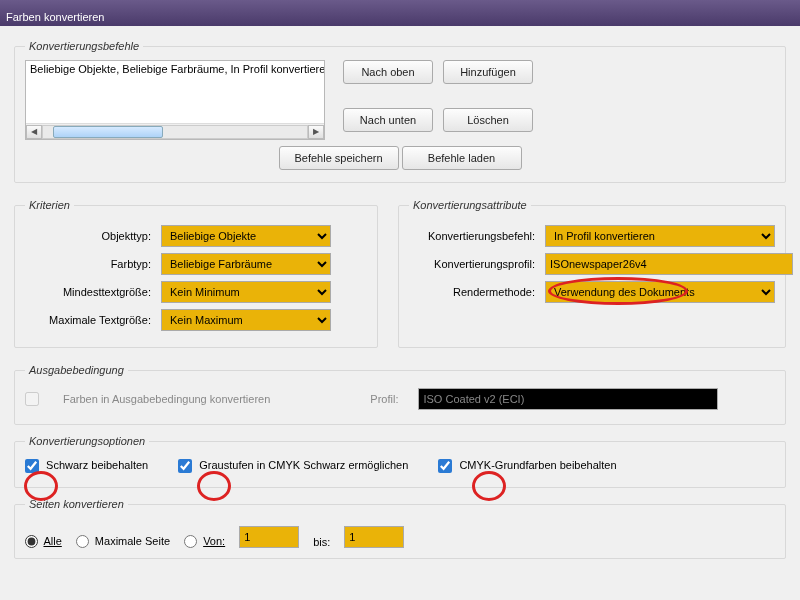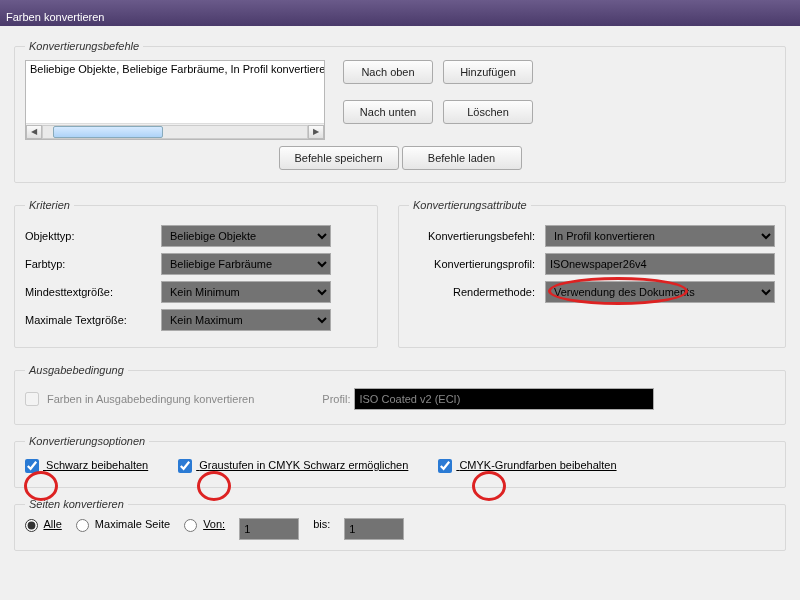--- a/index.html
+++ b/index.html
@@ -8,38 +8,38 @@
   .panel { background: #f0f0f0; padding: 8px 14px; }
   fieldset { border: 1px solid #d8d8d8; border-radius: 2px; margin: 6px 0 10px 0; padding: 8px 10px 10px 10px; }
   legend { padding: 0 4px; color: #333; font-style: italic; }
   .listbox { background: #fff; border: 1px solid #b8b8b8; width: 300px; height: 80px; position: relative; overflow: hidden; }
   .listbox .item { padding: 2px 4px; white-space: nowrap; }
   .listbox .hscroll { position: absolute; bottom: 0; left: 0; right: 0; height: 16px; background: #efefef; border-top: 1px solid #ddd; display:flex; align-items:center; }
   .hscroll .arrow { width: 16px; height: 14px; background: linear-gradient(#fafafa,#e0e0e0); border:1px solid #bbb; display:flex; align-items:center; justify-content:center; color:#555; font-size:8px; }
   .hscroll .track { flex:1; height:14px; background:#eaeaea; border:1px solid #ccc; position:relative; }
   .hscroll .thumb { position:absolute; left:10px; width:110px; top:0; bottom:0; background:linear-gradient(#d6eaff,#aed3f7); border:1px solid #8ab; border-radius:2px; }
   button.btn { background: linear-gradient(#fdfdfd,#e6e6e6); border:1px solid #aaa; border-radius:3px; padding: 3px 10px; min-width: 90px; height: 24px; color:#222; cursor:pointer; }
-  .btn-grid { display:grid; grid-template-columns: repeat(2, auto); gap: 16px 10px; }
-  .row { display:flex; align-items:center; gap:4px; margin: 4px 0; }
-  select, input[type=text] { background:#737373; border:1px solid #aaa; height:22px; padding: 2px 4px; }
+  .btn-grid { display:grid; grid-template-columns: repeat(2, auto); gap: 24px 10px; }
+  .row { display:flex; align-items:center; gap:20px; margin: 4px 0; }
+  select, input[type=text] { background:#eab308; border:1px solid #aaa; height:22px; padding: 2px 4px; }
   select { padding-right: 18px; }
   .criteria-row { display:grid; grid-template-columns: 130px 170px; gap:6px; align-items:center; margin:6px 0; }
-  .criteria-row label { padding-right:4px; }
+  .criteria-row label { text-align:right; padding-right:4px; }
   .attr-row { display:grid; grid-template-columns: 130px 230px; gap:6px; align-items:center; margin:6px 0; }
   .attr-row label { text-align:right; padding-right:4px; }
   .two-col { display:flex; gap:20px; }
   .two-col > fieldset { flex:1; }
   input[type=checkbox] { width:14px; height:14px; accent-color:#2a7ad4; vertical-align:middle; margin:0 4px 0 0; }
   input[type=radio] { vertical-align:middle; margin:0 3px 0 0; accent-color:#333; }
   .u { text-decoration: underline; }
   .disabled { color:#888; }
   .disabled input[type=text] { background:#000000; color:#888; }
   .redcircle { position:absolute; border:3px solid #d22; border-radius:50% / 50%; pointer-events:none; }
   .annot-layer { position:absolute; left:0; top:0; width:800px; height:600px; pointer-events:none; }
-  .pages-row { display:flex; align-items:flex-start; gap:14px; }
+  .pages-row { display:flex; align-items:flex-end; gap:14px;margin-top:8px; }
   .save-row { display:flex; justify-content:center; gap:3px; margin:6px 0 2px 0; }
   input.num { width:60px; }
 </style>
 </head>
 <body>
 
 <div class="titlebar">
   <span>Farben konvertieren</span>
 </div>
 
@@ -93,21 +93,21 @@
     </fieldset>
 
     <fieldset>
       <legend>Konvertierungsattribute</legend>
       <div class="attr-row">
         <label>Konvertierungsbefehl:</label>
         <select><option>In Profil konvertieren</option></select>
       </div>
       <div class="attr-row">
         <label>Konvertierungsprofil:</label>
-        <input type="text" style="width: 230px;" value="ISOnewspaper26v4">
+        <input type="text" style="width: 248px;" value="ISOnewspaper26v4">
       </div>
       <div class="attr-row">
         <label>Rendermethode:</label>
         <select><option>Verwendung des Dokuments</option></select>
       </div>
     </fieldset>
   </div>
 
   <fieldset>
     <legend>Ausgabebedingung</legend>
@@ -115,21 +115,21 @@
       <input type="checkbox" disabled="" style="">
       <span>Farben in Ausgabebedingung konvertieren</span>
       <span style="width:60px"></span>
       <span>Profil:</span>
       <input type="text" disabled="" style="width: 300px;" value="ISO Coated v2 (ECI)">
     </div>
   </fieldset>
 
   <fieldset>
     <legend>Konvertierungsoptionen</legend>
-    <div class="row" style="gap:30px;text-decoration:underline;">
+    <div class="row" style="gap:30px;">
       <label>
         <input type="checkbox" checked="" style="">
         <span>Schwarz beibehalten</span>
       </label>
       <label>
         <input type="checkbox" checked="" style="">
         <span>Graustufen in CMYK Schwarz ermöglichen</span>
       </label>
       <label>
         <input type="checkbox" checked="" style="">

